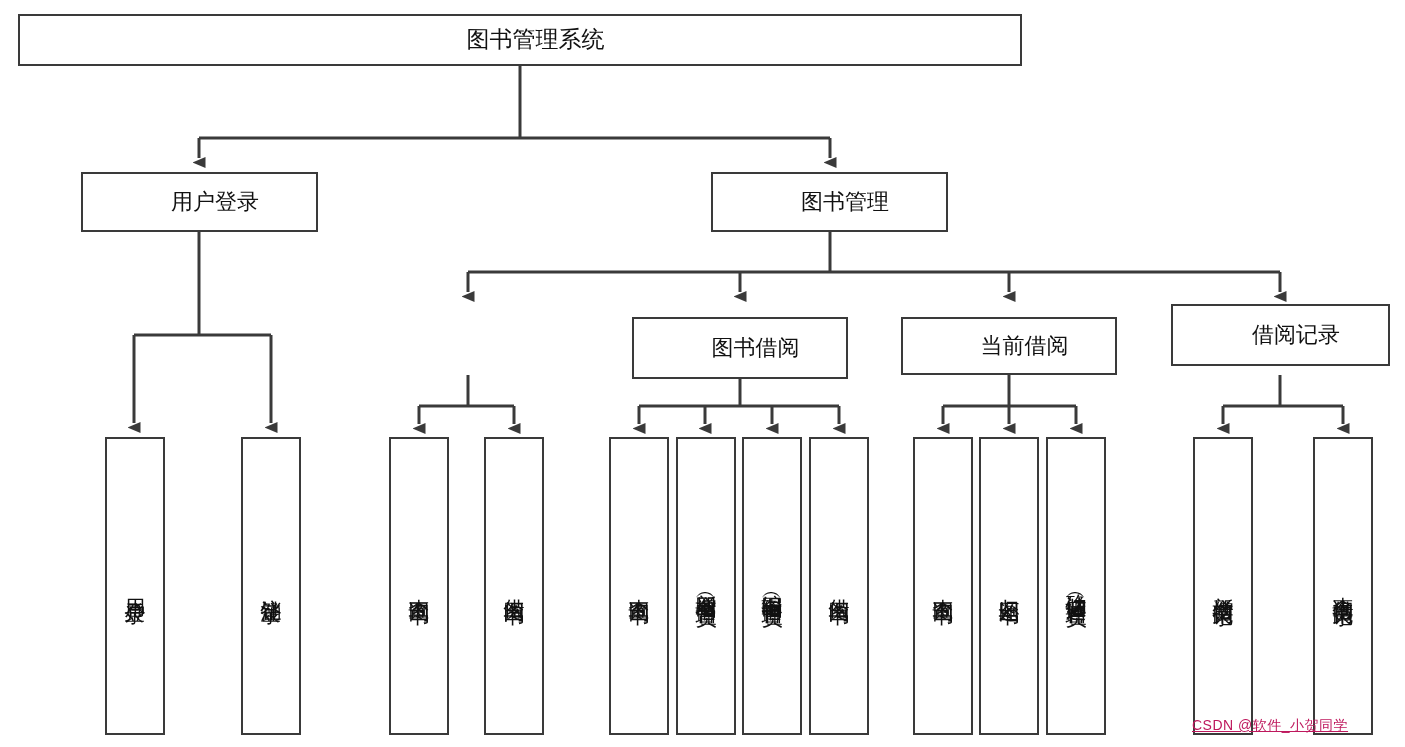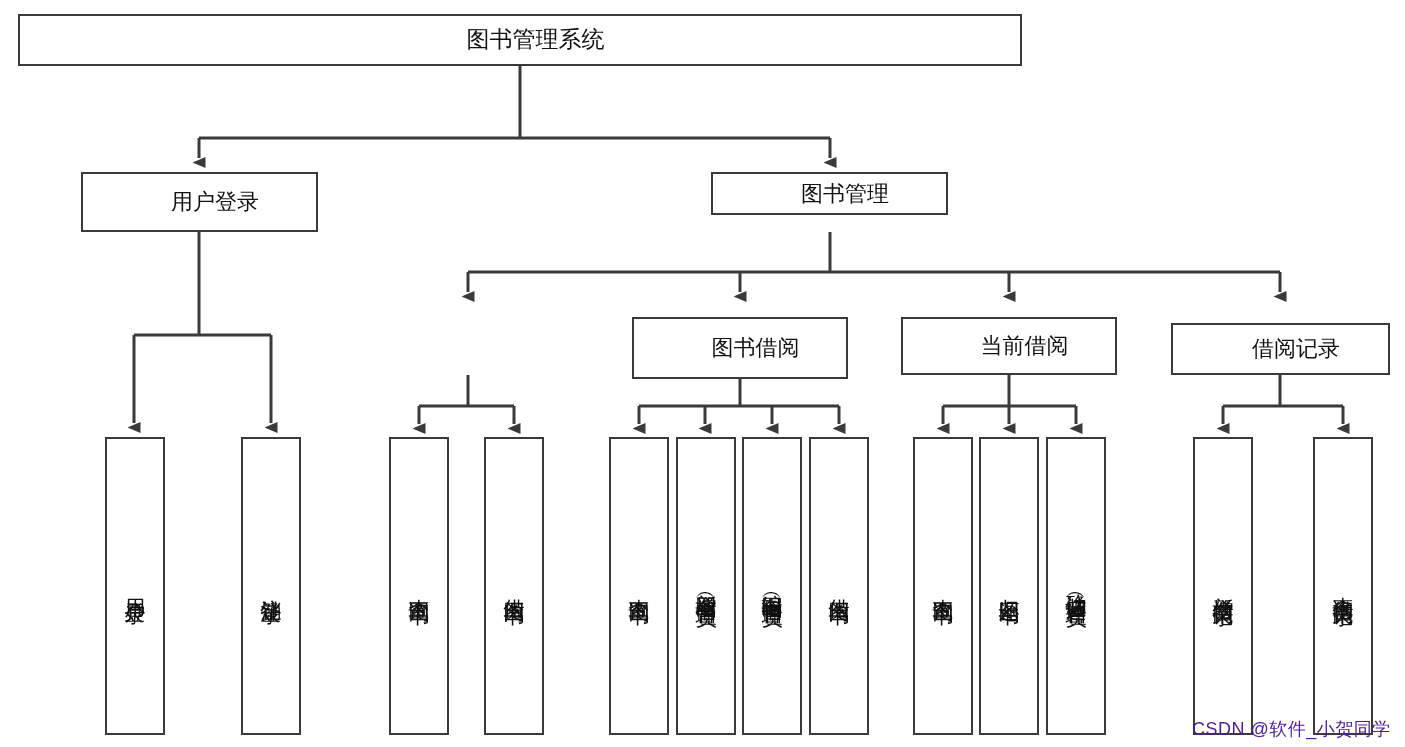--- a/index.html
+++ b/index.html
@@ -53,25 +53,26 @@
   .node.v .vtext {
     writing-mode: vertical-rl;
     text-orientation: upright;
     letter-spacing: 2px;
     line-height: 1.05;
     white-space: nowrap;
     display: block;
   }
   .watermark {
     position: absolute;
-    font-size: 18px;
-    color: #4c1d95;
+    font-size: 14px;
+    color: #be185d;
     white-space: nowrap;
     letter-spacing: 0.5px;
     user-select: none;
+    text-decoration: underline;
   }
 </style>
 </head>
 <body>
 
 <div id="canvas">
 
   <svg id="wires" viewBox="0 0 1405 747" xmlns="http://www.w3.org/2000/svg">
     <defs>
       <marker id="arw" markerWidth="11" markerHeight="13" refX="1" refY="6.5" orient="auto" markerUnits="userSpaceOnUse">
@@ -122,31 +123,31 @@
     </g>
   </svg>
 
   <div class="node root" style="left:18px; top:14px; width:1004px; height:52px;">
     <span>图书管理系统</span>
   </div>
 
   <div class="node h" style="left:81px; top:172px; width:237px; height:60px;">
     <span>用户登录</span>
   </div>
-  <div class="node h" style="left:711px; top:172px; width:237px; height:43px;">
+  <div class="node h" style="left:711px; top:172px; width:237px; height:60px;">
     <span>图书管理</span>
   </div>
 
   <div class="node h" style="left:632px; top:317px; width:216px; height:62px;">
     <span>图书借阅</span>
   </div>
   <div class="node h" style="left:901px; top:317px; width:216px; height:58px;justify-content:center;">
     <span>当前借阅</span>
   </div>
-  <div class="node h" style="left:1171px; top:323px; width:219px; height:52px;">
+  <div class="node h" style="left:1171px; top:304px; width:219px; height:62px;">
     <span>借阅记录</span>
   </div>
 
   <div class="node v" style="left:105px; top:437px; width:60px; height:298px;">
     <span class="vtext">用户登录</span>
   </div>
   <div class="node v" style="left:241px; top:437px; width:60px; height:298px;">
     <span class="vtext">注销登录</span>
   </div>
 

